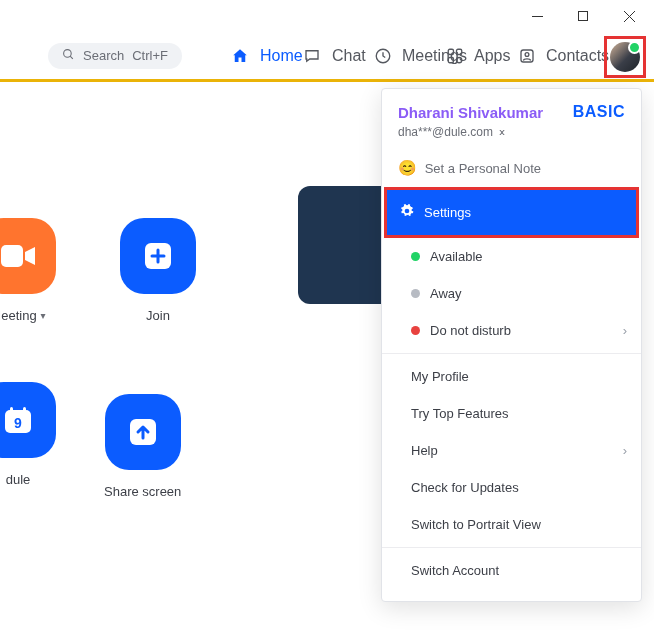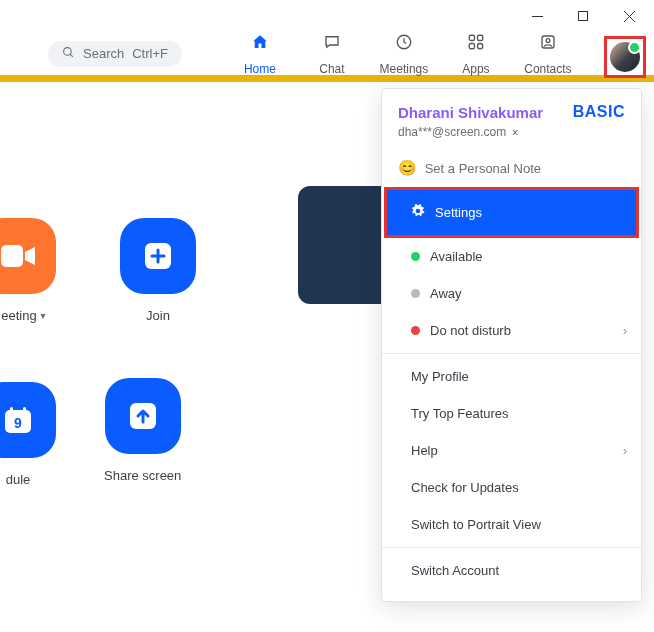--- a/index.html
+++ b/index.html
@@ -4,25 +4,25 @@
 <style>
 * { box-sizing: border-box; margin: 0; padding: 0; font-family: -apple-system, BlinkMacSystemFont, "Segoe UI", Arial, sans-serif; }
 body { width: 654px; height: 632px; background: #fff; overflow: hidden; position: relative; }
 
 
 .titlebar { height: 32px; display: flex; justify-content: flex-end; align-items: center; padding-right: 2px; }
 .win-btn { width: 46px; height: 32px; display: flex; align-items: center; justify-content: center; color: #555; font-size: 12px; }
 .win-btn svg { stroke: #333; }
 
 
-.toolbar { height: 50px; display: flex; align-items: center; padding: 0 8px; border-bottom: 7px solid #eab308; position: relative; }
+.toolbar { height: 50px; display: flex; align-items: center; padding: 0 8px; border-bottom: 3px solid #eab308; position: relative; }
 .search { display: flex; align-items: center; background: #f0f2f5; border-radius: 16px; padding: 5px 14px; color: #6b6e76; font-size: 13px; gap: 8px; margin-left: 40px; }
 .search .kbd { }
 .tabs { display: flex; gap: 12px; margin-left: 48px; }
-.tab { width: 60px; display: flex; flex-direction: column; align-items: center; gap: 10px; font-size: 12px; color: #55585f; }
+.tab { width: 60px; display: flex; flex-direction: row; align-items: center; gap: 10px; font-size: 16px; color: #55585f; }
 .tab.active { color: #0b5cff; }
 .tab .ico { height: 20px; display:flex; align-items:center; justify-content:center; }
 .avatar-wrap { position: absolute; right: 8px; top: 4px; width: 42px; height: 42px; border: 3px solid #e53333; display:flex; align-items:center; justify-content:center; }
 .avatar { width: 30px; height: 30px; border-radius: 50%; background: linear-gradient(135deg,#d2b49a 0%,#3a3e48 55%,#1e2329 100%); position: relative; }
 .avatar::after { content:""; position:absolute; top:-1px; right:-1px; width:9px; height:9px; background:#21d366; border:2px solid #fff; border-radius:50%; }
 
 
 .main { position: relative; height: 550px; }
 .photo-card { position: absolute; left: 298px; top: 104px; width: 90px; height: 118px; background: #1f3550; border-radius: 12px 0 0 12px; }
 
@@ -35,21 +35,21 @@
 
 .menu { position:absolute; left:381px; top:6px; width:261px; background:#fff; border:1px solid #e1e3e8; border-radius:4px; box-shadow:0 6px 24px rgba(0,0,0,0.12); padding-bottom:12px; }
 .menu .hdr { padding:14px 16px 10px; }
 .menu .hdr .row1 { display:flex; justify-content:space-between; align-items:center; }
 .menu .name { font-size:15px; font-weight:600; color:#8b5cf6; }
 .menu .plan { font-size:16px; font-weight:700; color:#0b5cff; letter-spacing:0.5px; }
 .menu .email { font-size:12px; color:#6b6e76; margin-top:4px; display:flex; align-items:center; gap:6px; }
 .menu .note { padding:10px 16px; display:flex; align-items:center; gap:8px; font-size:13px; color:#6b6e76; }
 .menu .item { padding:11px 29px; display:flex; align-items:center; gap:10px; font-size:13px; color:#3c3f47; position:relative; }
 .menu .item .chev { position:absolute; right:14px; color:#9aa0aa; }
-.menu .item.settings { background:#0b5cff; color:#fff; padding:14px 24px; }
+.menu .item.settings { background:#0b5cff; color:#fff; padding:14px 13px; }
 .menu .settings-hl { border:3px solid #e53333; margin:0 2px; }
 .menu hr { border:none; border-top:1px solid #ececef; margin:4px 0; }
 .dot { width:9px; height:9px; border-radius:50%; display:inline-block; }
 .dot.green{background:#21d366;} .dot.gray{background:#b7bbc3;} .dot.red{background:#e8423f;}
 .emoji { font-size:15px; }
 </style>
 </head>
 <body>
 
 <div class="titlebar">
@@ -164,38 +164,38 @@
       <svg width="30" height="30" viewBox="0 0 30 30">
           <rect x="2" y="5" width="26" height="23" rx="5" fill="#fff"></rect>
           <rect x="7" y="2" width="3" height="7" rx="1.5" fill="#fff"></rect>
           <rect x="20" y="2" width="3" height="7" rx="1.5" fill="#fff"></rect>
           <text x="15" y="23" text-anchor="middle" font-size="14" font-weight="700" fill="#0b5cff">9</text>
         </svg>
     </div>
     <div class="tlabel">dule</div>
   </div>
 
-  <div class="tile-col" style="left:104px; top:296px;">
+  <div class="tile-col" style="left:104px; top:312px;">
     <div class="tile blue">
       <svg width="26" height="26" viewBox="0 0 26 26">
           <rect x="0" y="0" width="26" height="26" rx="6" fill="#fff"></rect>
           <path d="M13 19V9M8 13l5-5 5 5" stroke="#0b5cff" stroke-width="3" fill="none" stroke-linecap="round" stroke-linejoin="round"></path>
         </svg>
     </div>
     <div class="tlabel">Share screen</div>
   </div>
 
   <div class="menu">
     <div class="hdr">
       <div class="row1">
         <span class="name">Dharani Shivakumar</span>
         <span class="plan">BASIC</span>
       </div>
       <div class="email">
-        <span>dha***@screen.com</span>
+        <span>dha***@dule.com</span>
         <span style="letter-spacing:-2px;">›‹</span>
       </div>
     </div>
     <div class="note">
       <span class="emoji">😊</span>
       <span>Set a Personal Note</span>
     </div>
     <div class="settings-hl">
       <div class="item settings">
         <span><svg width="14" height="14" viewBox="0 0 24 24" fill="#fff">

